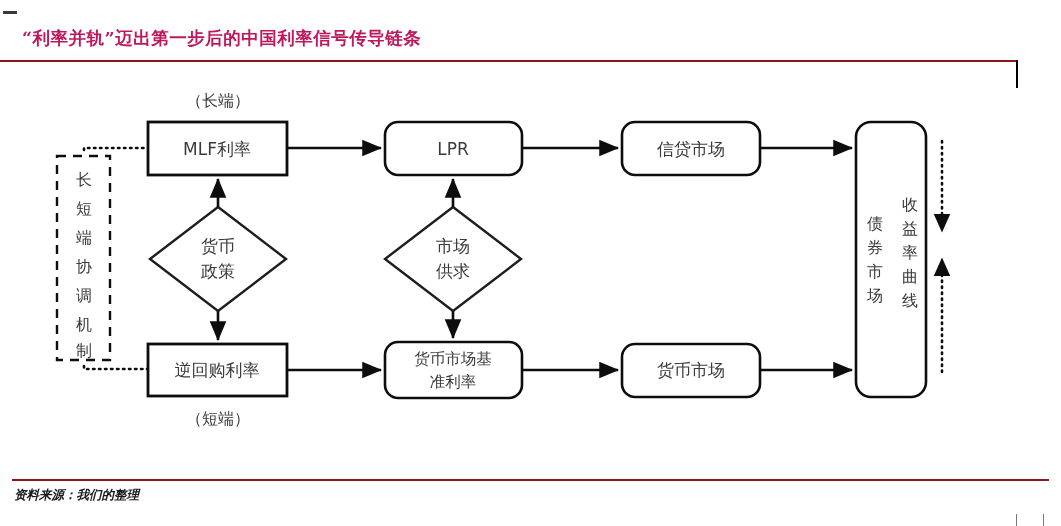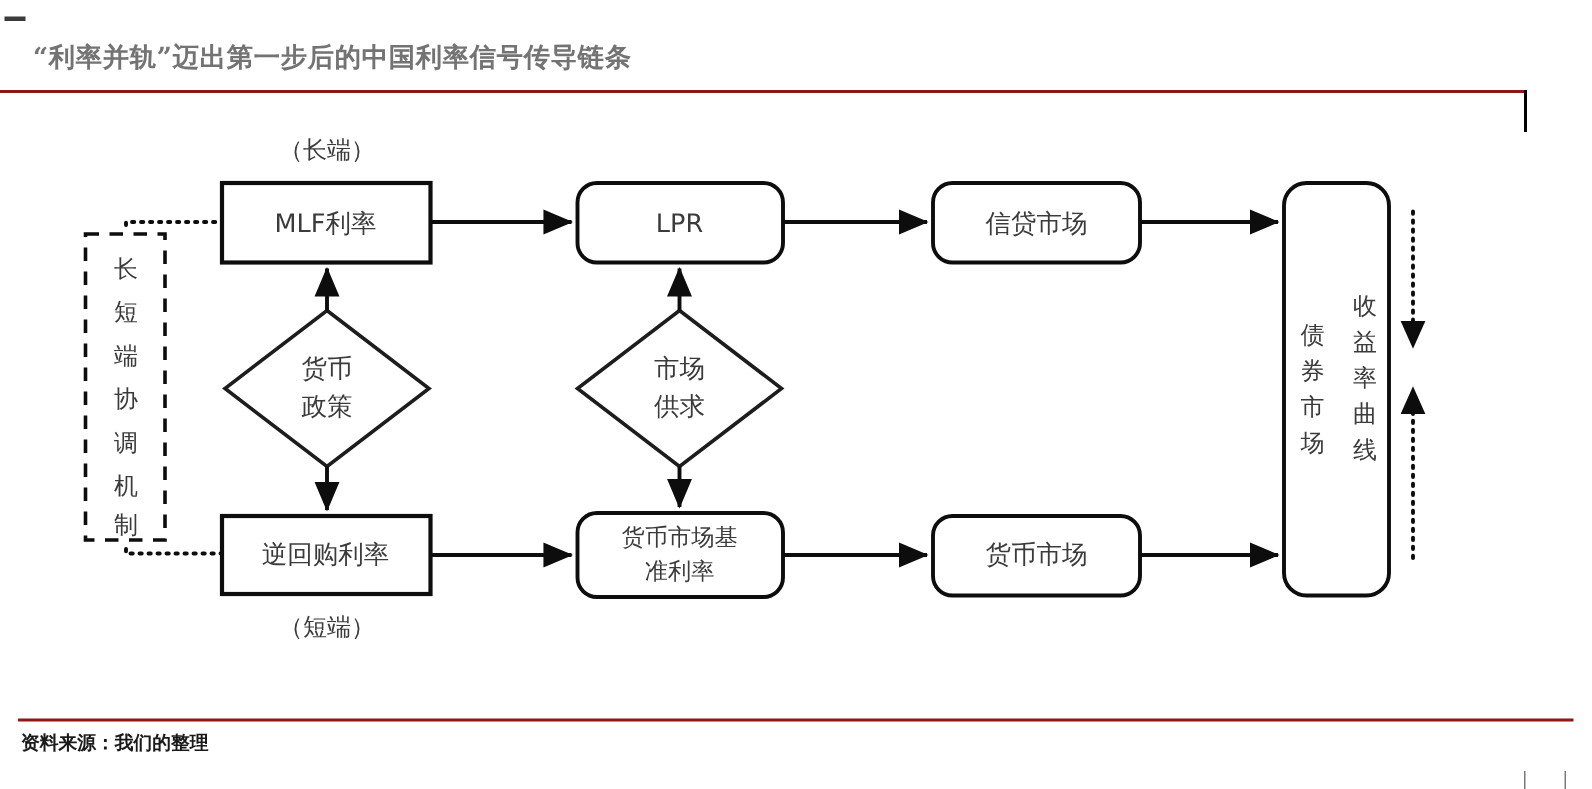--- a/index.html
+++ b/index.html
@@ -18,41 +18,41 @@
     background:#3a3a3a;
   }
 
   
   .title{
     position:absolute;left:22px;top:26px;
     font-family:"DejaVu Serif","Liberation Serif",serif;
     font-weight:bold;
     font-size:17.5px;
     letter-spacing:.5px;
-    color:#737373;
+    color:#be185d;
     white-space:nowrap;
   }
   .title-rule{
     position:absolute;left:0px;top:60px;width:1018px;height:2px;
     background:#8e1616;
   }
   .title-rule-cap{
     position:absolute;left:1016px;top:60px;width:2px;height:28px;
     background:#000000;
   }
 
   
   .footer-rule{
     position:absolute;left:12px;top:479px;width:1037px;height:1.5px;
     background:#8e1616;
   }
   .footer-text{
     position:absolute;left:14px;top:487px;
     font-family:"DejaVu Serif","Liberation Serif",serif;
-    font-weight:bold;
+    font-style:italic;font-weight:bold;
     font-size:12.5px;color:#1a1a1a;white-space:nowrap;
   }
   .corner-box{
     position:absolute;left:1016px;top:514px;width:28px;height:18px;
     border:1.6px solid #7a7a7a;border-top:none;
     box-sizing:border-box;
   }
 
   
   svg#diagram{position:absolute;left:0;top:0;width:1061px;height:526px;}

